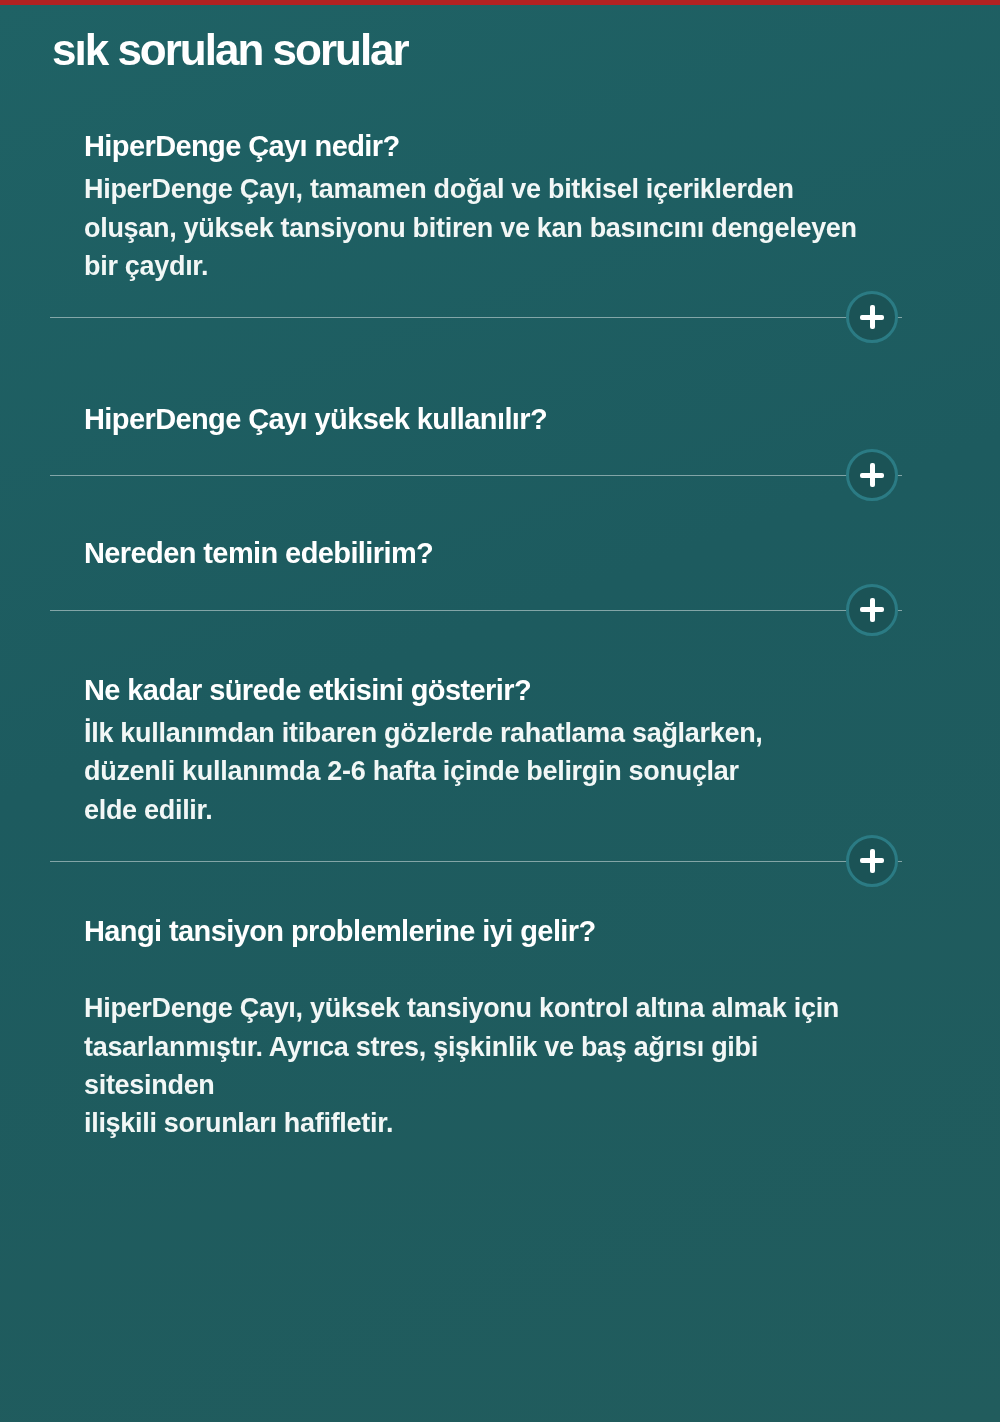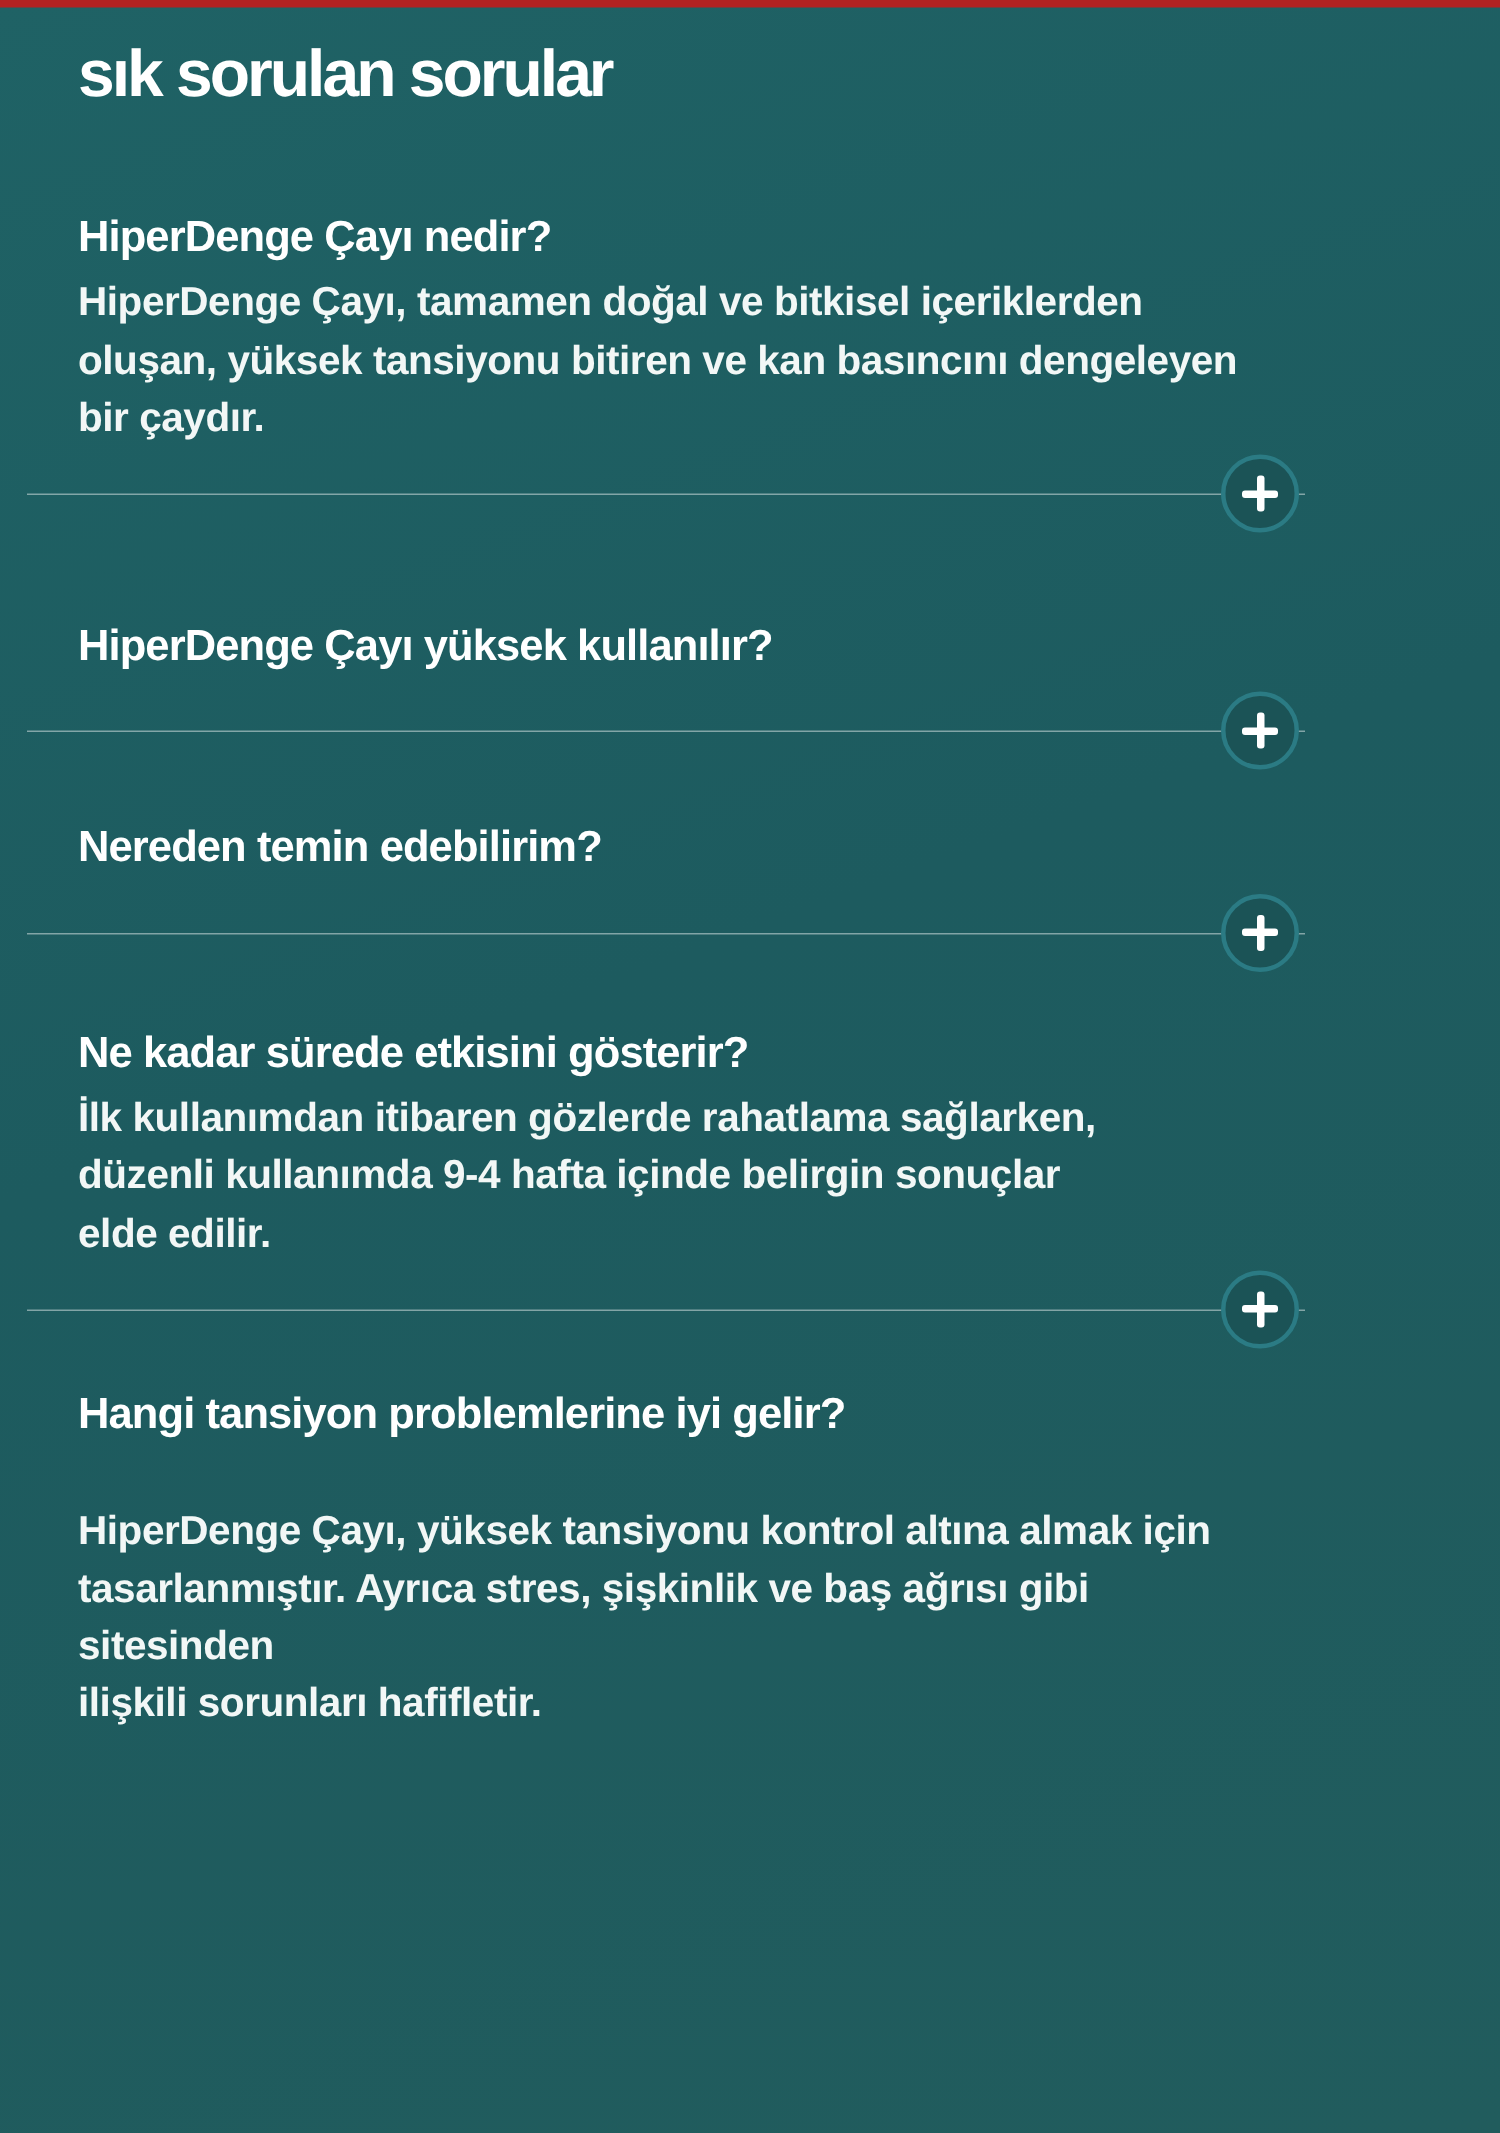--- a/index.html
+++ b/index.html
@@ -35,23 +35,24 @@
     left: 52px;
     color: #ffffff;
     font-size: 44px;
     font-weight: bold;
     letter-spacing: -2px;
     line-height: 1;
     white-space: nowrap;
   }
   .faq-list {
     position: absolute;
-    top: 140px;
+    top: 128px;
     left: 0;
     width: 888px;
+    padding-left: 32px;
   }
   .faq-item {
     position: relative;
     padding: 0 40px 0 44px;
     box-sizing: border-box;
   }
   .faq-q {
     color: #ffffff;
     font-size: 29px;
     font-weight: bold;
@@ -165,21 +166,21 @@
         <span class="bar-h"></span>
         <span class="bar-v"></span>
       </div>
     </div>
 
     <div class="gap-c"></div>
 
     <div class="faq-item">
       <div class="faq-q">Ne kadar sürede etkisini gösterir?</div>
       <div class="faq-a">İlk kullanımdan itibaren gözlerde rahatlama sağlarken,
-düzenli kullanımda 9-4 hafta içinde belirgin sonuçlar
+düzenli kullanımda 2-6 hafta içinde belirgin sonuçlar
 elde edilir.</div>
     </div>
     <div class="divider-row">
       <div class="divider-line"></div>
       <div class="plus-btn">
         <span class="bar-h"></span>
         <span class="bar-v"></span>
       </div>
     </div>
 

